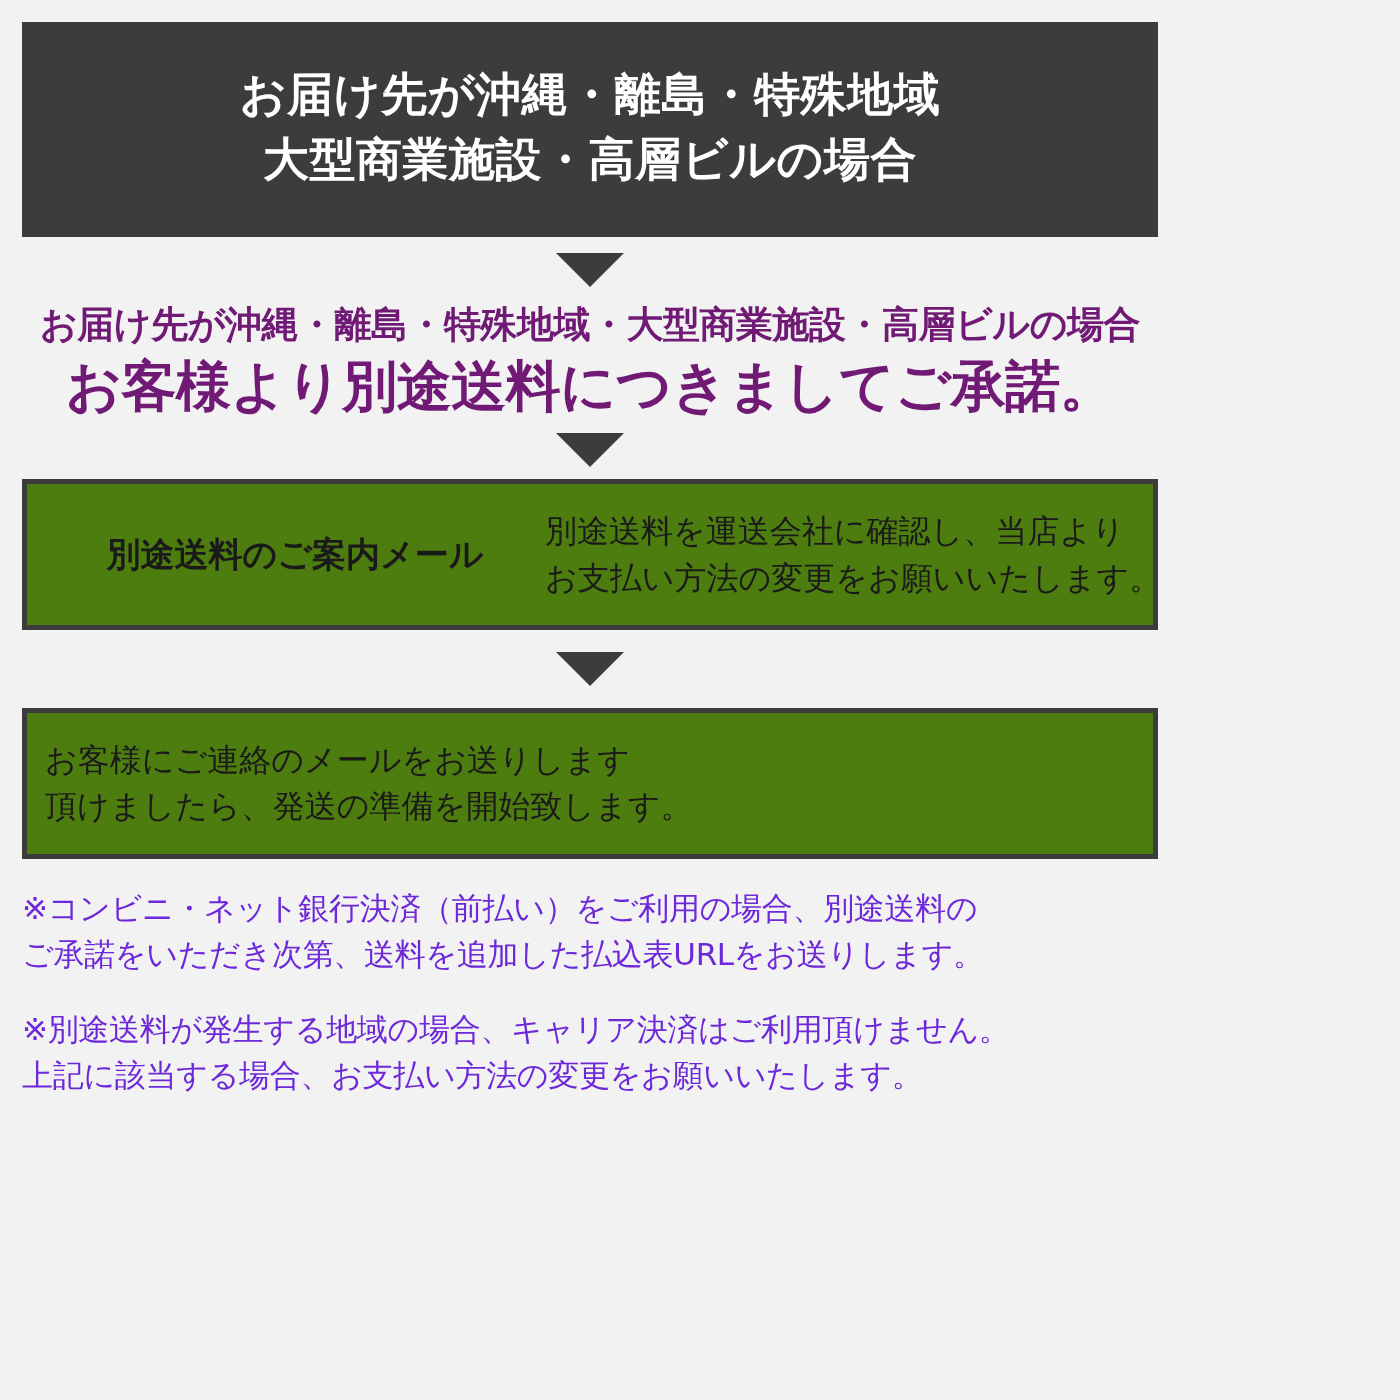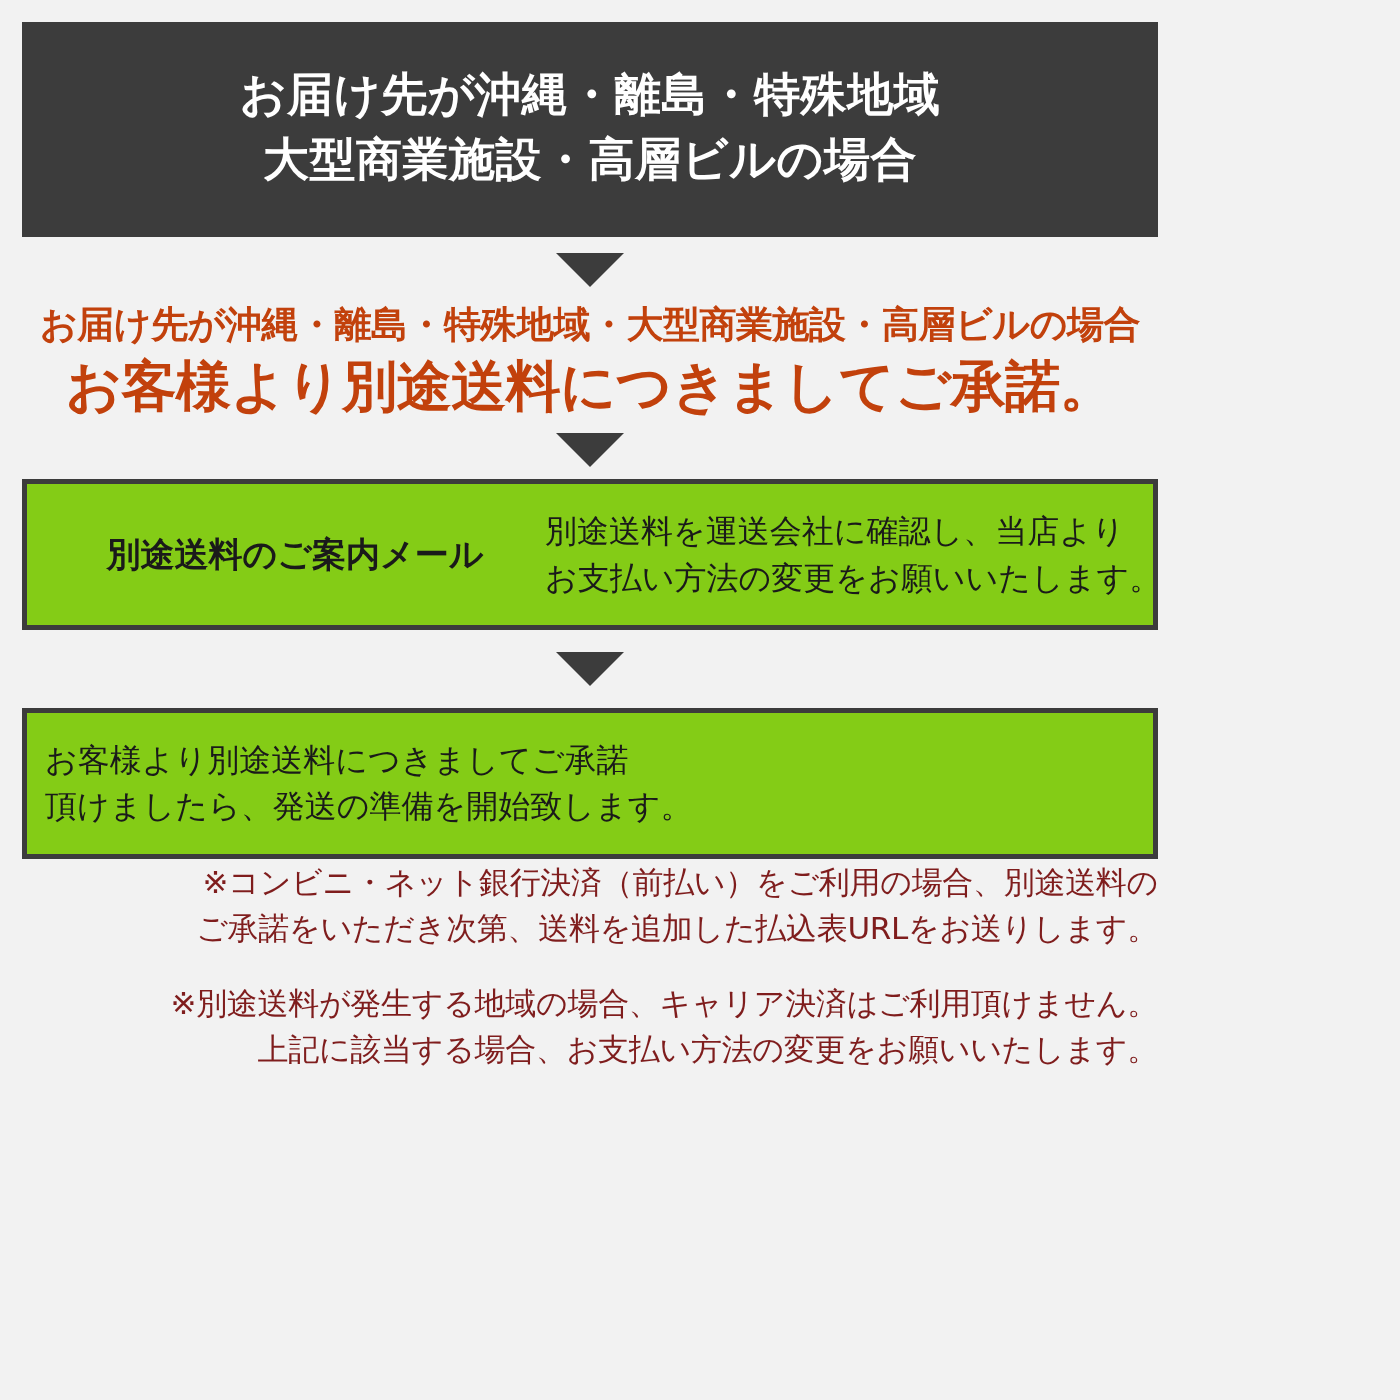--- a/index.html
+++ b/index.html
@@ -53,21 +53,21 @@
     border-right: 34px solid transparent;
     border-top: 34px solid #3c3c3c;
   }
   .arrow-1 { margin: 16px 0 14px 0; }
   .arrow-2 { margin: 12px 0 12px 0; }
   .arrow-3 { margin: 22px 0 22px 0; }
 
   
   .red-block {
     text-align: center;
-    color: #c2410c;
+    color: #701a75;
     padding: 0 10px;
   }
   .red-small {
     font-size: 37px;
     font-weight: bold;
     line-height: 1.3;
     white-space: nowrap;
     letter-spacing: -0.5px;
   }
   .red-big {
@@ -75,21 +75,21 @@
     font-weight: bold;
     line-height: 1.28;
     white-space: nowrap;
     letter-spacing: -0.5px;
     margin-top: 2px;
   }
 
   
   .step-box {
     border: 5px solid #3c3c3c;
-    background: #84cc16;
+    background: #4d7c0f;
     box-sizing: border-box;
     display: flex;
     align-items: center;
     padding: 24px 18px;
     min-height: 148px;
   }
   .step-label {
     flex: 0 0 500px;
     text-align: center;
     font-size: 34px;
@@ -102,22 +102,23 @@
     flex: 1 1 auto;
     font-size: 32px;
     color: #1a1a1a;
     line-height: 1.45;
     white-space: nowrap;
   }
   .step-text div { white-space: nowrap; }
 
   
   .notes {
-    text-align: right;
-    color: #7f1d1d;
+    margin-top: 26px;
+    text-align: left;
+    color: #6d28d9;
   }
   .note {
     font-size: 31px;
     line-height: 1.5;
     letter-spacing: -0.3px;
   }
   .note + .note { margin-top: 28px; }
   .note div { white-space: nowrap; }
 </style>
 </head>
@@ -150,21 +151,21 @@
       <div>お支払い方法の変更をお願いいたします。</div>
     </div>
   </div>
 
   <div class="arrow-row arrow-3">
     <div class="arrow"></div>
   </div>
 
   <div class="step-box">
     <div class="step-text">
-      <div>お客様より別途送料につきましてご承諾</div>
+      <div>お客様にご連絡のメールをお送りします</div>
       <div>頂けましたら、発送の準備を開始致します。</div>
     </div>
   </div>
 
   <div class="notes">
     <div class="note">
       <div>※コンビニ・ネット銀行決済（前払い）をご利用の場合、別途送料の</div>
       <div>ご承諾をいただき次第、送料を追加した払込表URLをお送りします。</div>
     </div>
     <div class="note">

